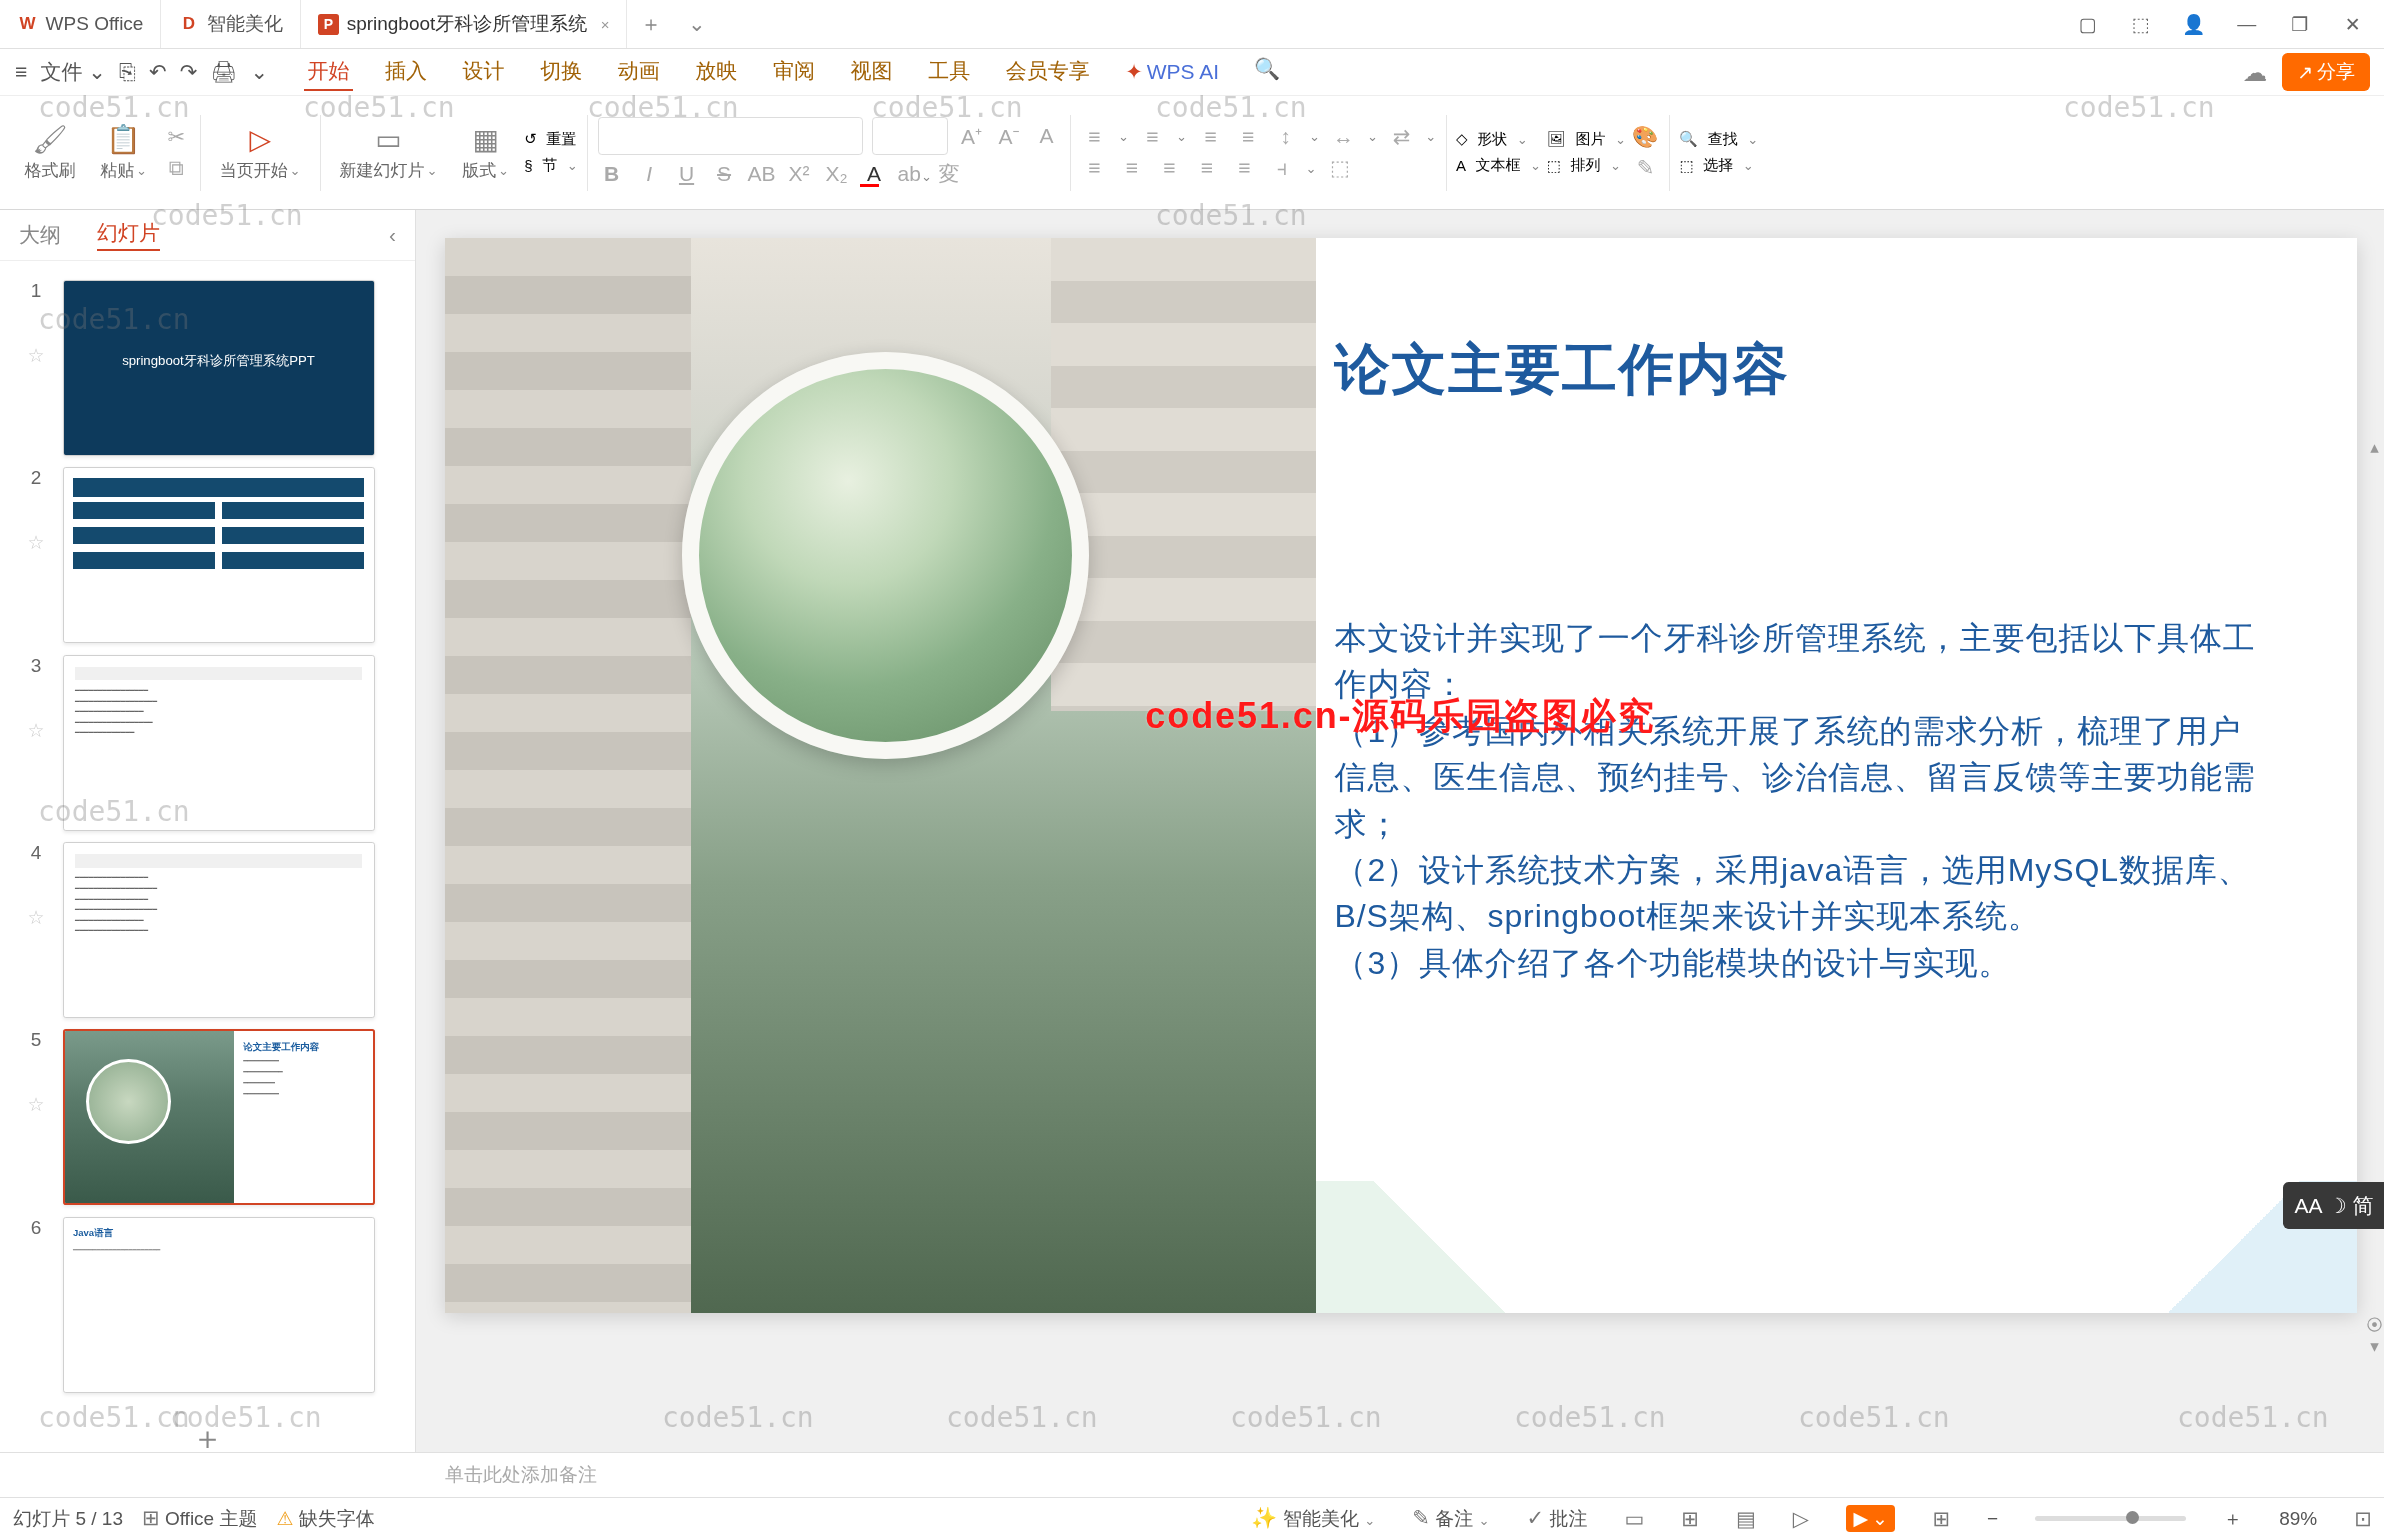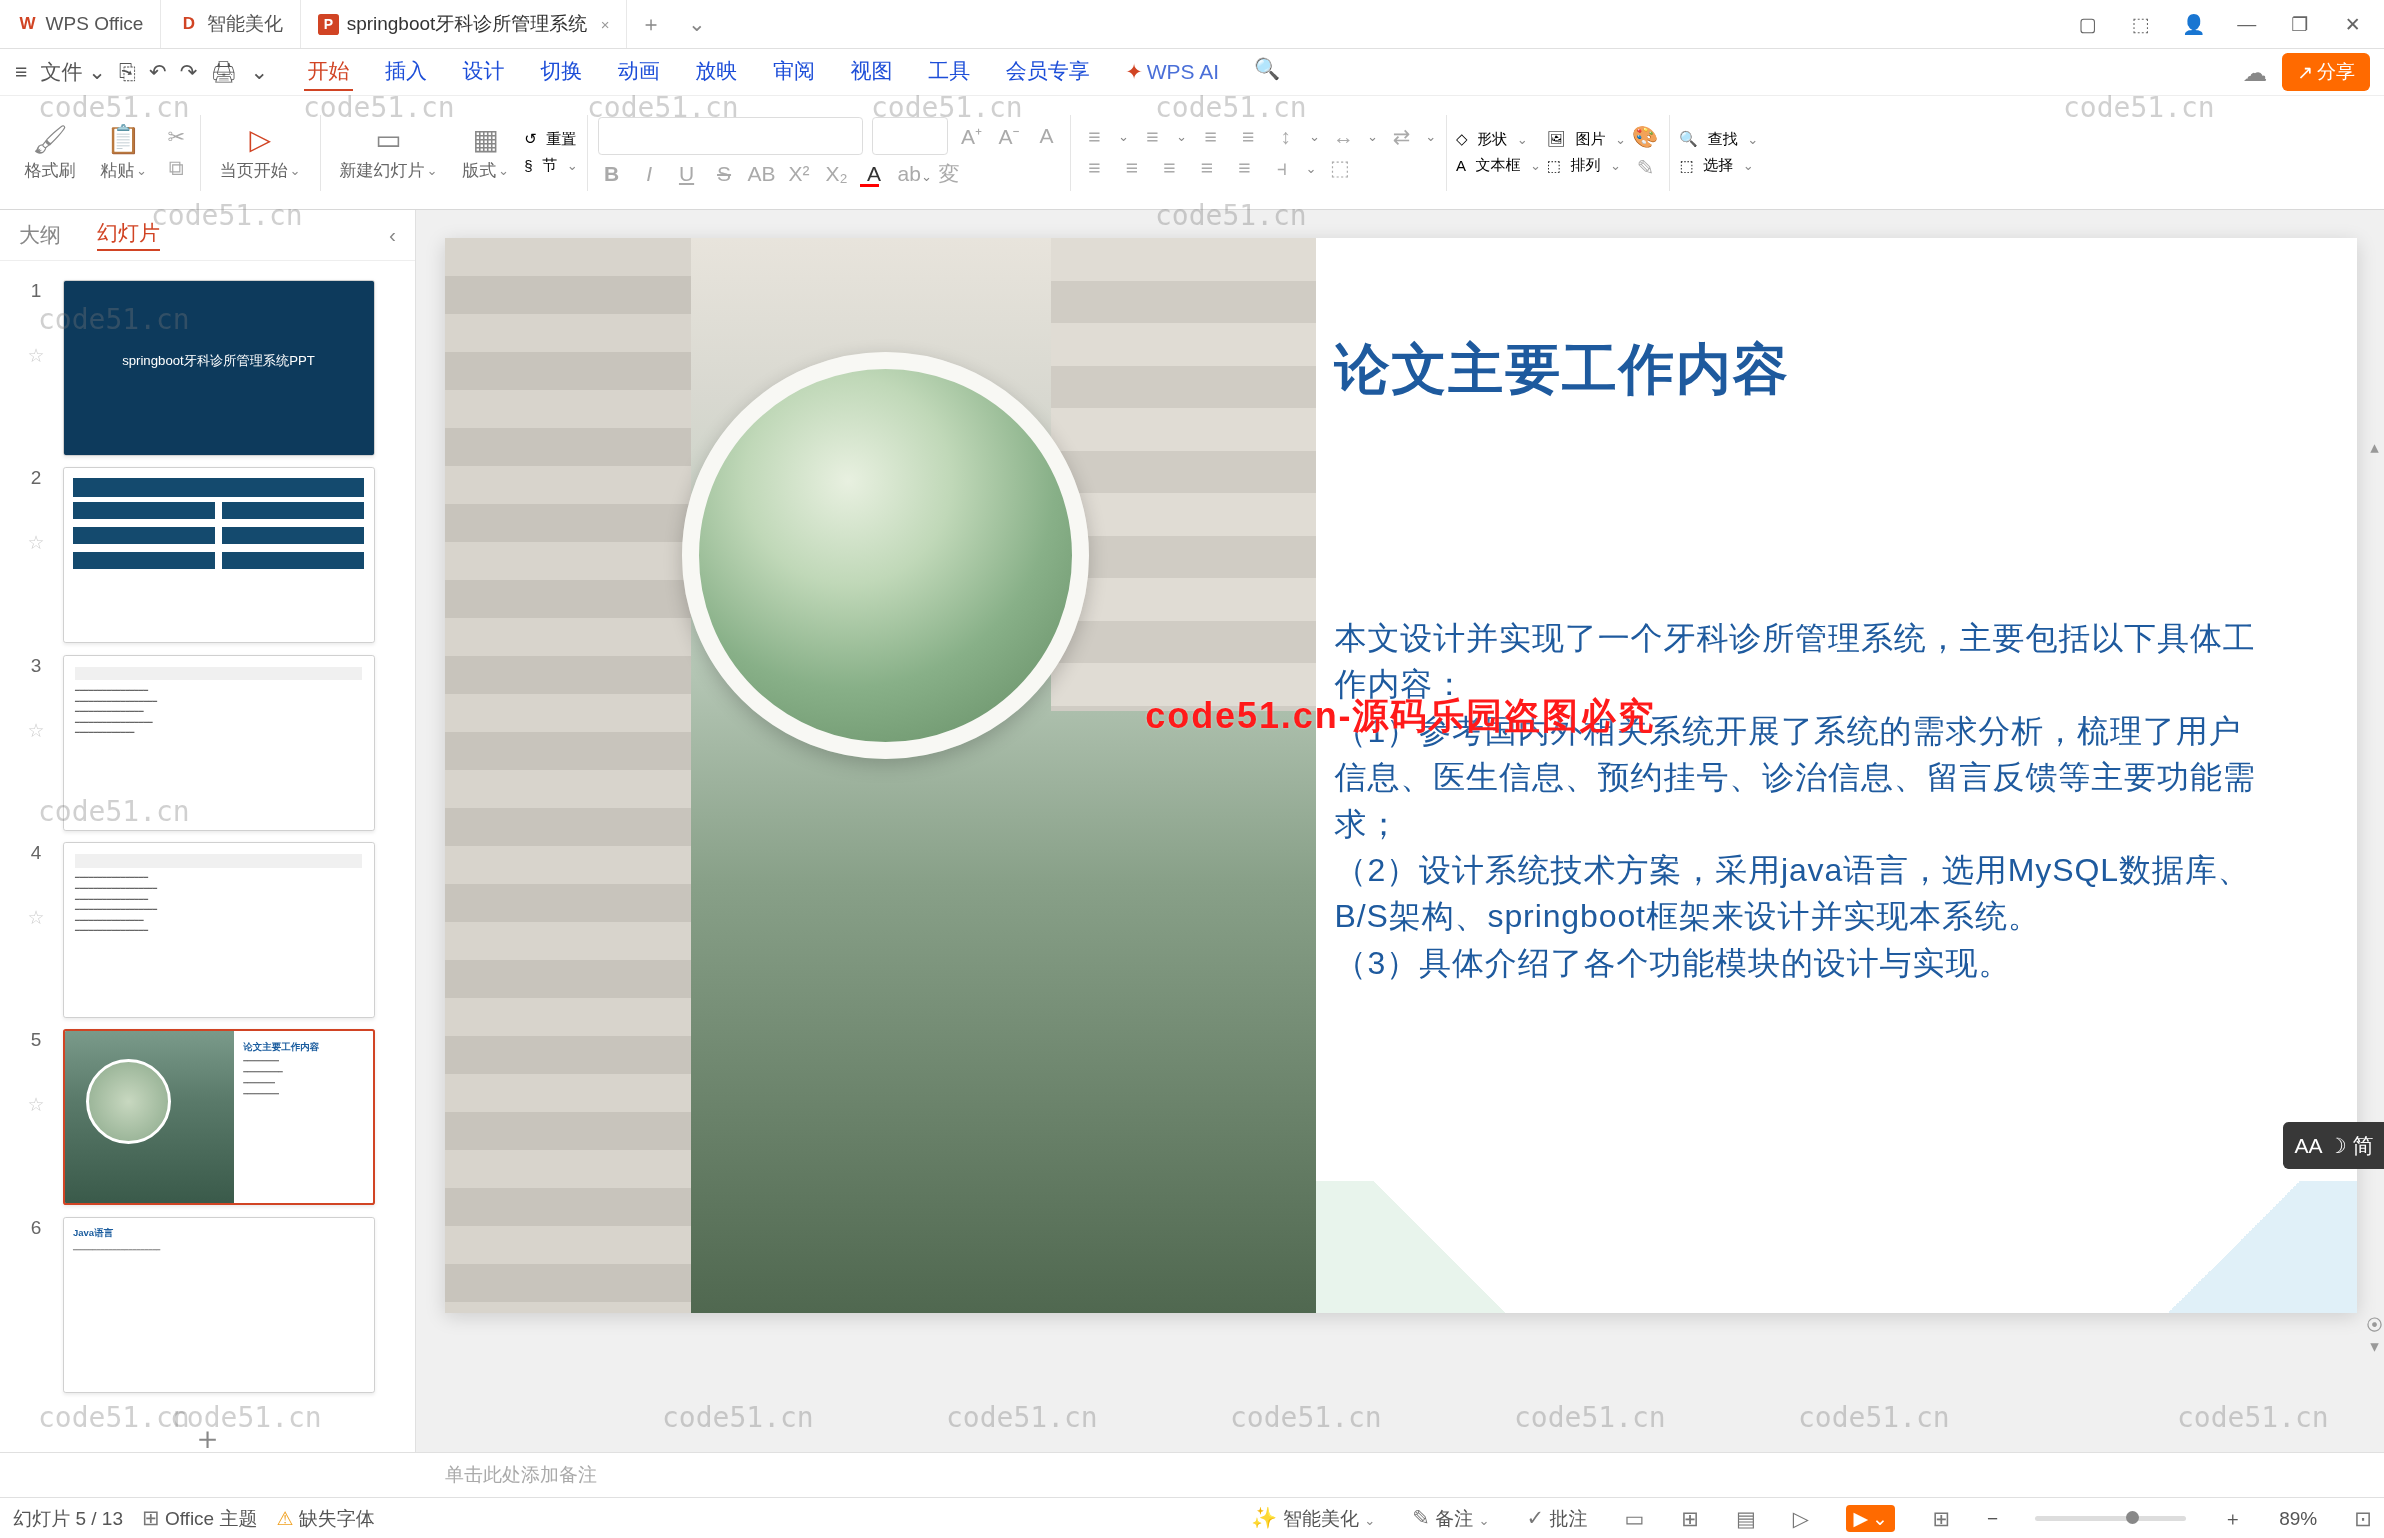--- a/index.html
+++ b/index.html
@@ -14,21 +14,21 @@
 .tab-add { padding: 0 13.2px; font-size: 21px; color: #888; cursor: pointer; }
 .win-controls { margin-left: auto; display: flex; gap: 26.5px; padding-right: 19px; align-items: center; }
 .win-controls span { width: 26.5px; height: 26.5px; display: inline-flex; align-items: center; justify-content: center; color: #666; font-size: 19px; }
 
 
 .menubar { height: 47px; background: #fff; display: flex; align-items: center; padding: 0 15px; gap: 7.6px; border-bottom: 0.9px solid #eee; }
 .menu-left { display: flex; align-items: center; gap: 13.2px; }
 .menu-left span { font-size: 21px; color: #555; }
 .file-menu { display: flex; align-items: center; gap: 5.7px; color: #555; font-size: 21px; }
 .menu-tabs { display: flex; gap: 28px; margin-left: 28px; }
-.menu-tab { font-size: 21px; color: #1d4ed8; cursor: pointer; padding: 3.8px 3.8px; }
+.menu-tab { font-size: 21px; color: #a16207; cursor: pointer; padding: 3.8px 3.8px; }
 .menu-tab.active { color: #d14424; border-bottom: 2.8px solid #d14424; }
 .wps-ai { color: #4a6fd8; font-weight: 500; display:flex; align-items:center; gap:3.8px;}
 .menu-right { margin-left: auto; display: flex; align-items: center; gap: 15px; }
 .share-btn { background: #ff6a00; color: #fff; padding: 5.7px 15px; border-radius: 5.7px; font-size: 19px; display:flex; align-items:center; gap:3.8px;}
 
 
 .ribbon { height: 114px; background: #fff; display: flex; align-items: center; padding: 0 15px; border-bottom: 0.9px solid #d8d8d8; gap: 5.7px; }
 .ribbon-group { display: flex; flex-direction: column; align-items: center; gap: 2.8px; padding: 0 9.5px; position: relative; }
 .ribbon-sep { width: 0.9px; height: 76px; background: #e5e5e5; margin: 0 3.8px; }
 .ribbon-icon { font-size: 28px; color: #888; }
@@ -88,21 +88,21 @@
 .status-right { margin-left:auto; display:flex; align-items:center; gap:37px;}
 .status-icon { color:#777; font-size:21px;}
 .play-btn { background:#ff6a00; color:#fff; padding:1.9px 7.6px; border-radius:3.8px; display:inline-flex; align-items:center;}
 .zoom-slider { width:151px; height:5.7px; background:#ddd; position:relative; border-radius:2.8px;}
 .zoom-thumb { position:absolute; left:60%; top:-4.7px; width:13.2px; height:13.2px; border-radius:50%; background:#888;}
 
 
 .wm { position:absolute; font-size:28px; color: rgba(120,120,120,0.35); pointer-events:none; z-index:100; font-family: monospace;}
 
 
-.side-badge { position:absolute; right:0; top:1122px; background:#383838; color:#fff; padding:9.5px 11.4px; font-size:21px; display:flex; align-items:center; gap:5.7px; border-radius:5.7px 0 0 5.7px;}
+.side-badge { position:absolute; right:0; top:1182px; background:#383838; color:#fff; padding:9.5px 11.4px; font-size:21px; display:flex; align-items:center; gap:5.7px; border-radius:5.7px 0 0 5.7px;}
 
 
 .scroll-right { position:absolute; right:1.9px; top:227px; bottom:95px; width:17px; display:flex; flex-direction:column; align-items:center; color:#999; font-size:17px;}
 </style>
 </head>
 <body>
 
 <div class="titlebar">
   <div class="tab">
     <span class="tab-icon" style="color:#d14424;font-weight:700">W</span>

